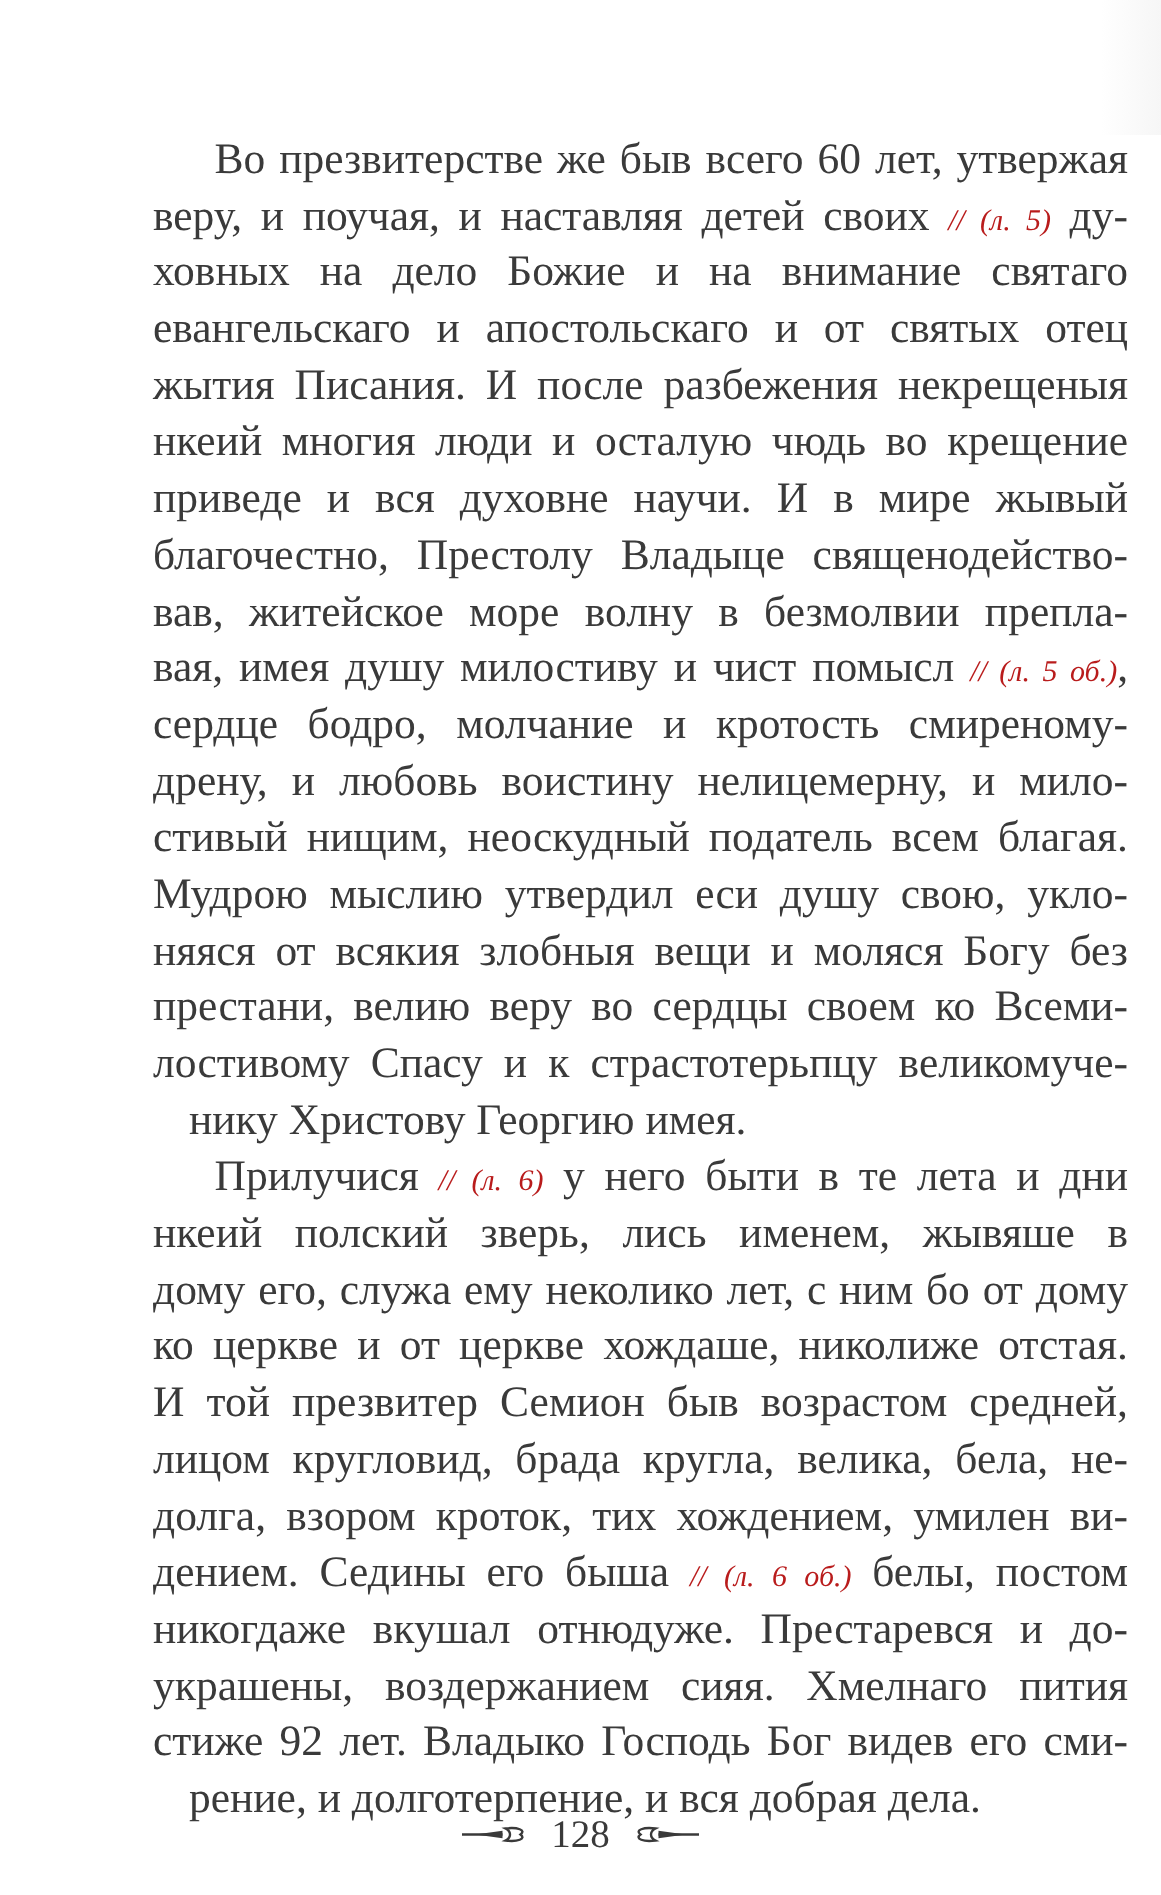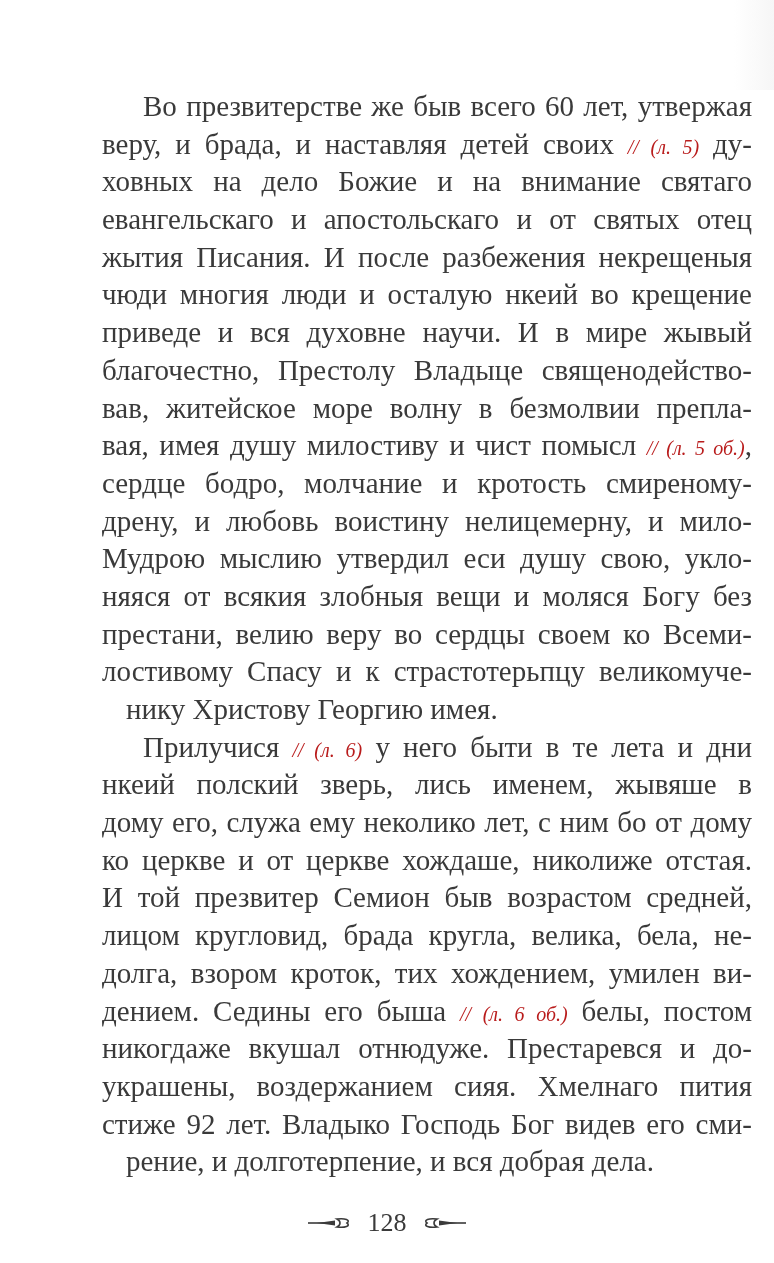--- a/index.html
+++ b/index.html
@@ -39,31 +39,32 @@
 </head>
 <body>
 
 <div class="page">
   <div class="edge-shade"></div>
 
   <div class="text-block">
 
     <div>
       <span class="line indent">Во презвитерстве же быв всего 60 лет, утвержая</span>
-      <span class="line"><span>веру, и брада, и наставляя детей своих </span><span class="note">// (л. 5)</span><span> ду-</span></span>
+      <span class="line"><span>веру, и поучая, и наставляя детей своих </span><span class="note">// (л. 5)</span><span> ду-</span></span>
       <span class="line">ховных на дело Божие и на внимание святаго</span>
       <span class="line">евангельскаго и апостольскаго и от святых отец</span>
       <span class="line">жытия Писания. И после разбежения некрещеныя</span>
-      <span class="line">чюди многия люди и осталую нкеий во крещение</span>
+      <span class="line">нкеий многия люди и осталую чюдь во крещение</span>
       <span class="line">приведе и вся духовне научи. И в мире жывый</span>
       <span class="line">благочестно, Престолу Владыце священодейство-</span>
       <span class="line">вав, житейское море волну в безмолвии препла-</span>
       <span class="line"><span>вая, имея душу милостиву и чист помысл </span><span class="note">// (л. 5 об.)</span><span>,</span></span>
       <span class="line">сердце бодро, молчание и кротость смиреному-</span>
       <span class="line">дрену, и любовь воистину нелицемерну, и мило-</span>
+      <span class="line">стивый нищим, неоскудный податель всем благая.</span>
       <span class="line">Мудрою мыслию утвердил еси душу свою, укло-</span>
       <span class="line">няяся от всякия злобныя вещи и моляся Богу без</span>
       <span class="line">престани, велию веру во сердцы своем ко Всеми-</span>
       <span class="line">лостивому Спасу и к страстотерьпцу великомуче-</span>
       <span class="line last">нику Христову Георгию имея.</span>
     </div>
 
     <div>
       <span class="line indent"><span>Прилучися </span><span class="note">// (л. 6)</span><span> у него быти в те лета и дни</span></span>
       <span class="line">нкеий полский зверь, лись именем, жывяше в</span>

